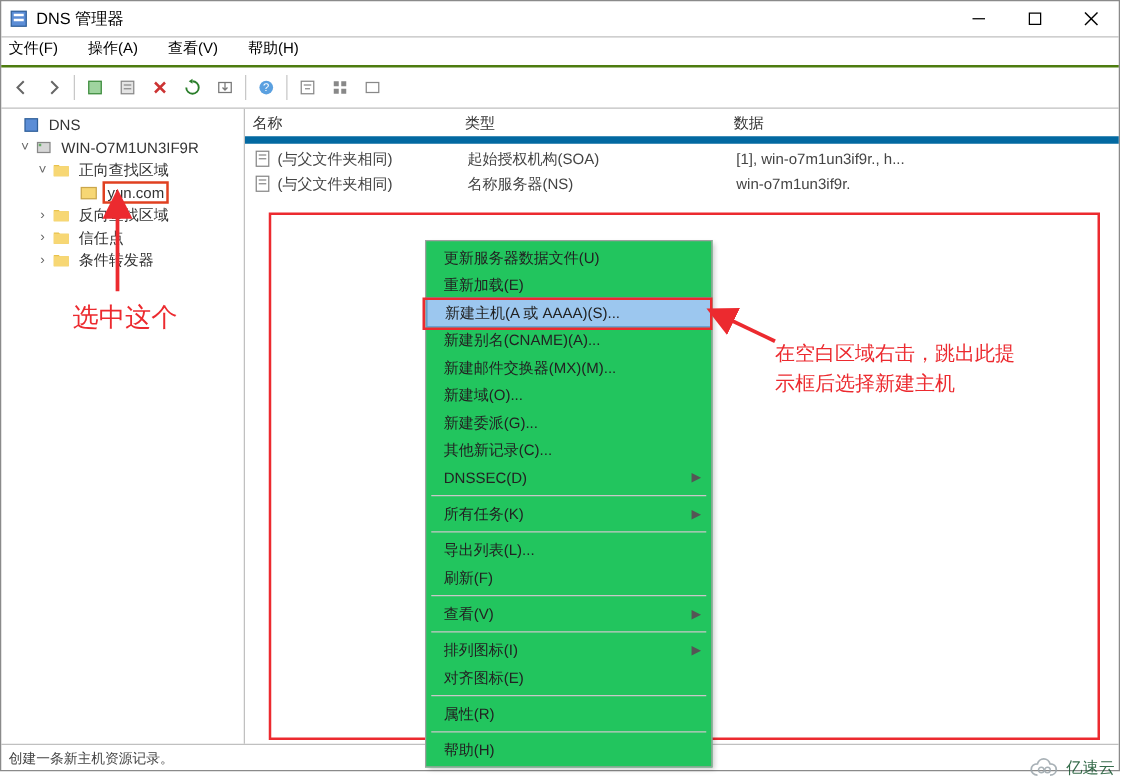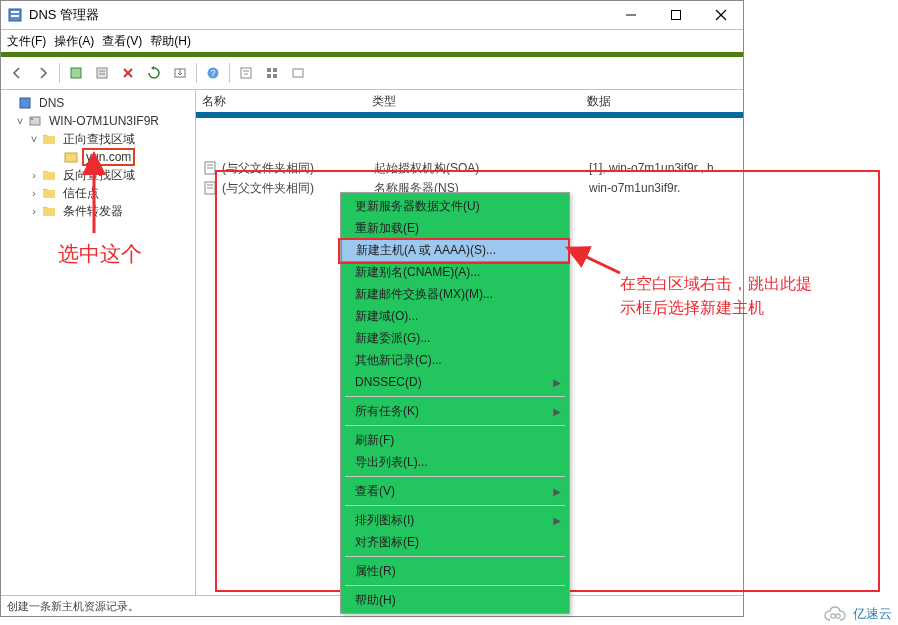--- a/index.html
+++ b/index.html
@@ -10,21 +10,21 @@
     font-family: "Microsoft YaHei", "SimSun", sans-serif;
     font-size: 12px;
     background: #fff;
     color: #000;
     overflow: hidden;
     position: relative;
   }
   
   .window {
     border: 1px solid #8a8a8a;
-    width: 744px;
+    width: 896px;
     height: 617px;
     position: relative;
     display: flex;
     flex-direction: column;
     box-sizing: border-box;
   }
   .titlebar {
     height: 28px;
     display: flex;
     align-items: center;
@@ -41,24 +41,23 @@
   .win-btn {
     width:45px; height:28px; display:flex;align-items:center;justify-content:center;
     font-family: "Segoe MDL2 Assets", sans-serif;
     font-size:10px;
   }
   .win-btn svg { display:block; }
 
   .menubar {
     height:22px;
     display:flex;
-    align-items:center;
     padding-left:6px;
-    border-bottom:5px solid #4d7c0f;
-    gap:8px;
+    border-bottom:2px solid #4d7c0f;
+    gap:24px;
     font-size:12px;
   }
   .menubar span { cursor:default; }
 
   .toolbar {
     height:28px;
     display:flex;
     align-items:center;
     padding:2px 4px;
     border-bottom:1px solid #c0c0c0;
@@ -96,21 +95,21 @@
     font-size:12px;
     color:#333;
     padding-left:6px;
     border-bottom:6px solid #0369a1;
     justify-content:space-between;
   }
   .col-name { width:170px; }
   .col-type { width:215px; }
   .col-data { flex:1; }
 
-  .list-rows { padding-top:2px;margin-top:38px; }
+  .list-rows { padding-top:2px; }
   .list-row {
     display:flex;
     align-items:center;
     height:20px;
     padding-left:6px;
     font-size:12px;
     color:#444;
   }
   .list-row .icon { width:16px;height:16px;margin-right:4px;display:inline-flex;align-items:center;justify-content:center; }
 
@@ -217,21 +216,21 @@
   .arrow-svg { position:absolute; pointer-events:none; }
 
   
   .watermark {
     position:absolute;
     right:6px;
     bottom:2px;
     display:flex;
     align-items:center;
     gap:4px;
-    color:#0369a1;
+    color:#14532d;
     font-size:13px;
     opacity:.85;
   }
   .watermark .cloud {
     width:26px;height:16px;
   }
 
   
   svg { overflow:visible; }
 </style>
@@ -497,22 +496,22 @@
   <div class="mi">
       <span>DNSSEC(D)</span>
       <span class="arrow">▶</span>
     </div>
   <div class="sep"></div>
   <div class="mi">
       <span>所有任务(K)</span>
       <span class="arrow">▶</span>
     </div>
   <div class="sep"></div>
+  <div class="mi">导出列表(L)...</div>
   <div class="mi">刷新(F)</div>
-  <div class="mi">导出列表(L)...</div>
   <div class="sep"></div>
   <div class="mi">
       <span>查看(V)</span>
       <span class="arrow">▶</span>
     </div>
   <div class="sep"></div>
   <div class="mi">
       <span>排列图标(I)</span>
       <span class="arrow">▶</span>
     </div>

